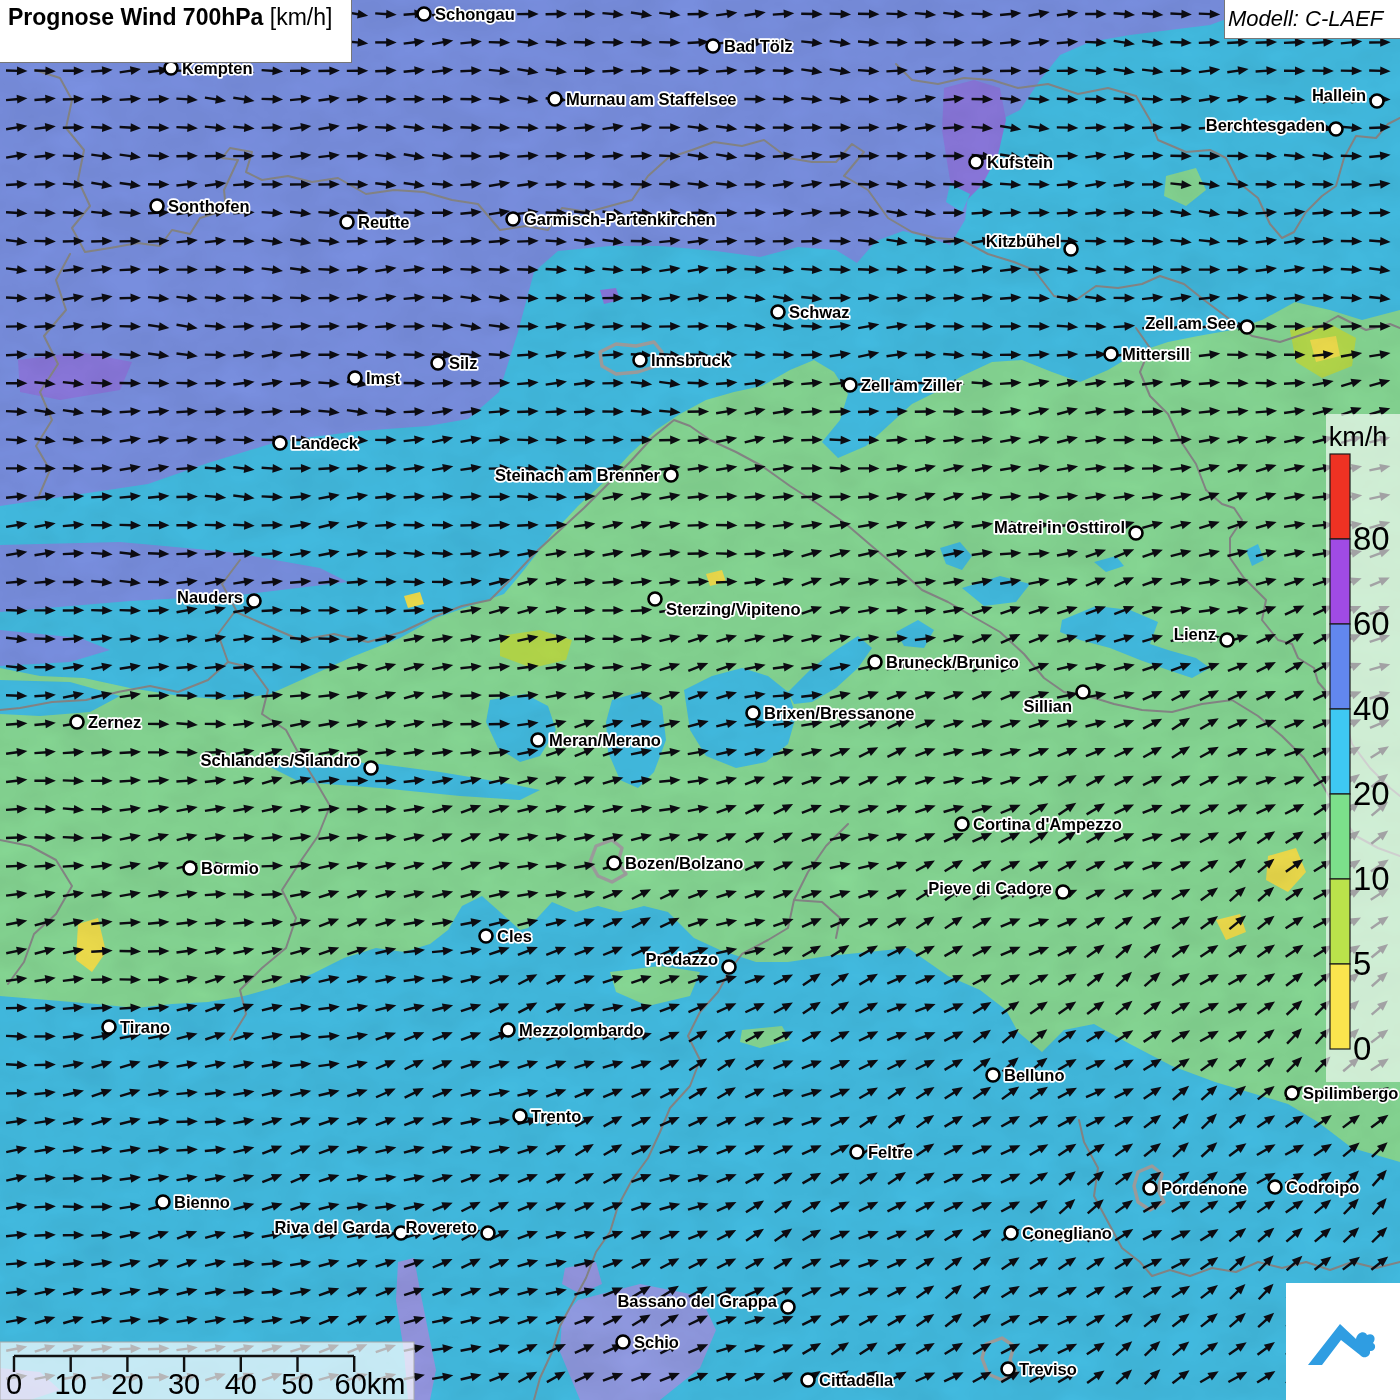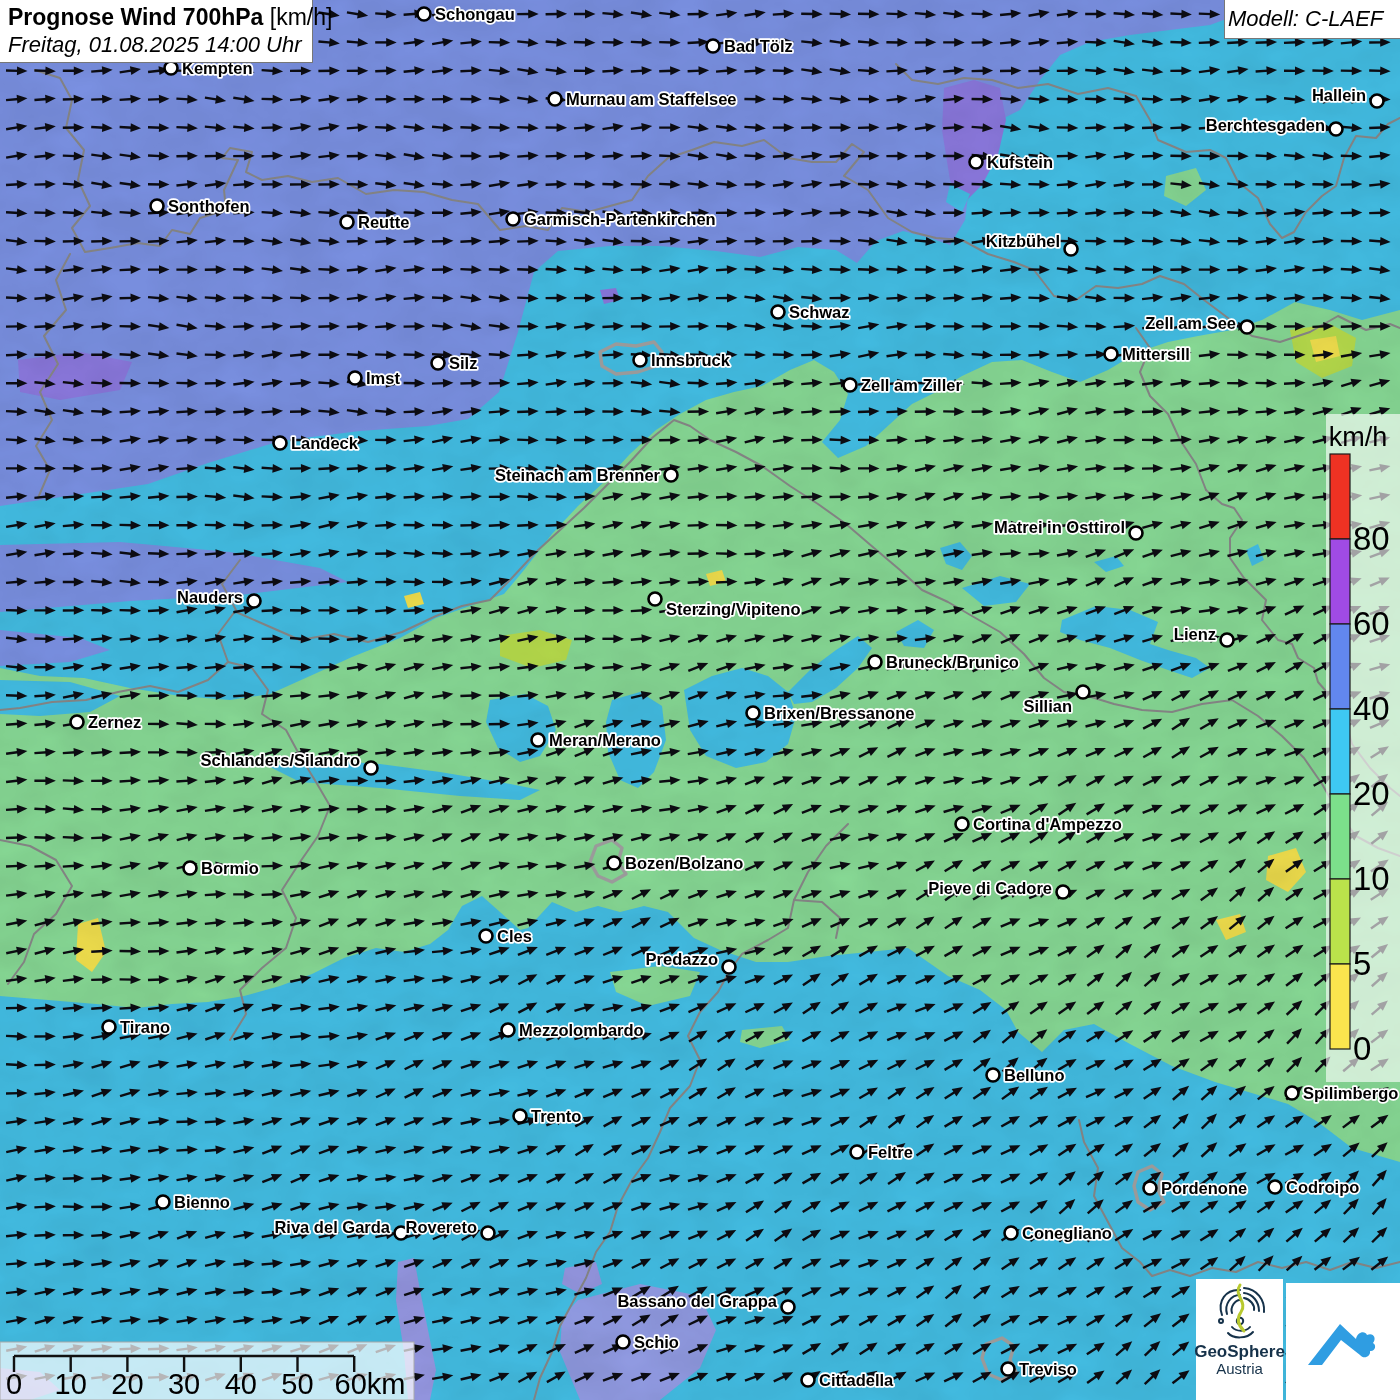--- a/index.html
+++ b/index.html
@@ -1,21 +1,21 @@
 <!DOCTYPE html>
 <html><head>
 <meta charset="utf-8">
 <style>
   html,body{margin:0;padding:0;background:#dde;}
   #stage{position:relative;width:1400px;height:1400px;overflow:hidden;
          font-family:"Liberation Sans", sans-serif;}
   #map-svg{position:absolute;left:0;top:0;}
   .overlay-box{position:absolute;background:#ffffff;border:1px solid #777;
                box-sizing:border-box;z-index:30;}
-  #title-box{left:0;top:0;width:313px;height:63px;padding:4px 8px;border-left:none;border-top:none;}
+  #title-box{left:0;top:0;width:352px;height:63px;padding:4px 8px;border-left:none;border-top:none;}
   #title-line1{font-size:23px;font-weight:bold;color:#000;white-space:nowrap;}
   #title-line1 .unit{font-weight:normal;}
   #title-line2{font-size:22px;font-style:italic;color:#000;margin-top:1px;white-space:nowrap;}
   #model-box{left:1224px;top:0;width:176px;height:39px;border-right:none;border-top:none;
              display:flex;align-items:center;padding-left:3px;font-size:22px;font-style:italic;}
   #geosphere-box{left:1196px;top:1279px;width:87px;height:121px;border:none;z-index:31;
                  display:flex;flex-direction:column;align-items:center;justify-content:flex-start;}
   #geosphere-name{font-size:17px;font-weight:bold;color:#16324a;line-height:1.05;margin-top:-2px;}
   #geosphere-country{font-size:15px;color:#16324a;line-height:1.1;}
   #partner-box{left:1286px;top:1283px;width:114px;height:117px;border:none;z-index:31;
@@ -2634,44 +2634,24 @@
         <text x="127.4" y="1394" text-anchor="middle" font-size="29" fill="#000">20</text>
         <text x="184.10000000000002" y="1394" text-anchor="middle" font-size="29" fill="#000">30</text>
         <text x="240.8" y="1394" text-anchor="middle" font-size="29" fill="#000">40</text>
         <text x="297.5" y="1394" text-anchor="middle" font-size="29" fill="#000">50</text>
         <text x="370" y="1394" text-anchor="middle" font-size="29" fill="#000">60km</text>
       </g>
     </svg>
 
   <div id="title-box" class="overlay-box">
     <div id="title-line1"><span>Prognose Wind 700hPa</span><span class="unit"> [km/h]</span></div>
-    <div id="title-line2">Freitag, 01.08.2025 14:00 Uhr</div>
   </div>
 
   <div id="model-box" class="overlay-box">Modell: C-LAEF</div>
 
-  <div id="geosphere-box" class="overlay-box">
-    <svg width="62" height="66" viewBox="0 0 62 66">
-      <g fill="none" stroke="#16324a" stroke-width="2" stroke-linecap="round">
-        <path d="M13,36 C8,22 17,10 31,11"></path>
-        <path d="M18,35 C15,25 22,16 31,16"></path>
-        <path d="M23,34 C21,28 26,21 31,21"></path>
-        <path d="M35,9 C48,10 56,21 55,33"></path>
-        <path d="M35,14 C44,15 50,23 50,32"></path>
-        <path d="M35,19 C41,20 46,26 45,31"></path>
-        <path d="M19,54 C24,60 38,60 44,53"></path>
-        <path d="M23,48 C27,53 37,53 41,48"></path>
-        <circle cx="31" cy="42" r="3.2"></circle>
-        <circle cx="12" cy="42" r="2"></circle>
-      </g>
-      <path d="M31,6 C24,16 39,23 32,33 C27,40 30,47 35,52" fill="none" stroke="#b8c92f" stroke-width="3" stroke-linecap="round"></path>
-    </svg>
-    <div id="geosphere-name">GeoSphere</div>
-    <div id="geosphere-country">Austria</div>
-  </div>
 
   <div id="partner-box" class="overlay-box">
     <svg width="86" height="86" viewBox="0 0 86 86">
       <path d="M8,66 L40,25 L56,40 C57,33 65,31 67,36 C73,33 77,39 73,44 C77,46 75,53 70,52 C71,57 64,61 60,56 L41,41 L22,66 Z" fill="#2f9de2"></path>
     </svg>
   </div>
 
 </div>
 
 </body></html>

